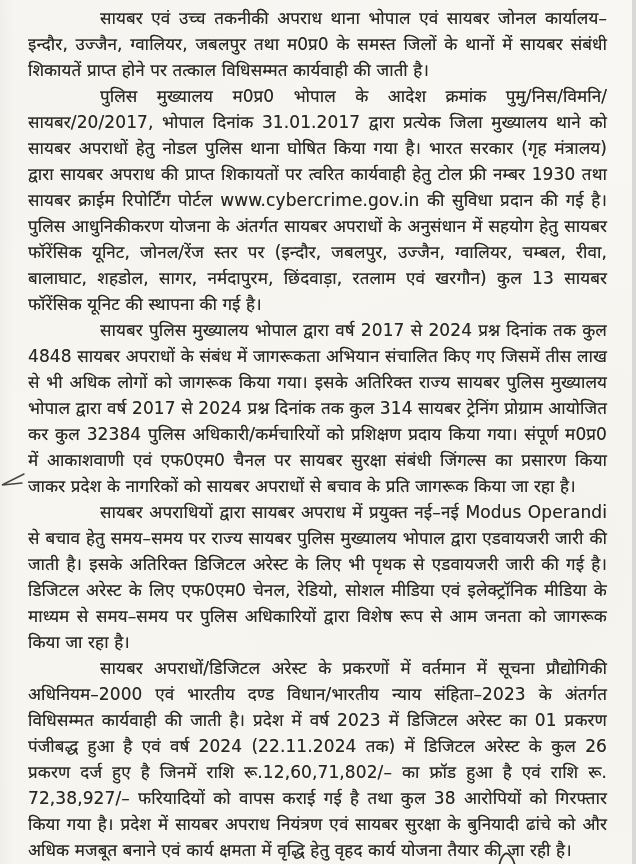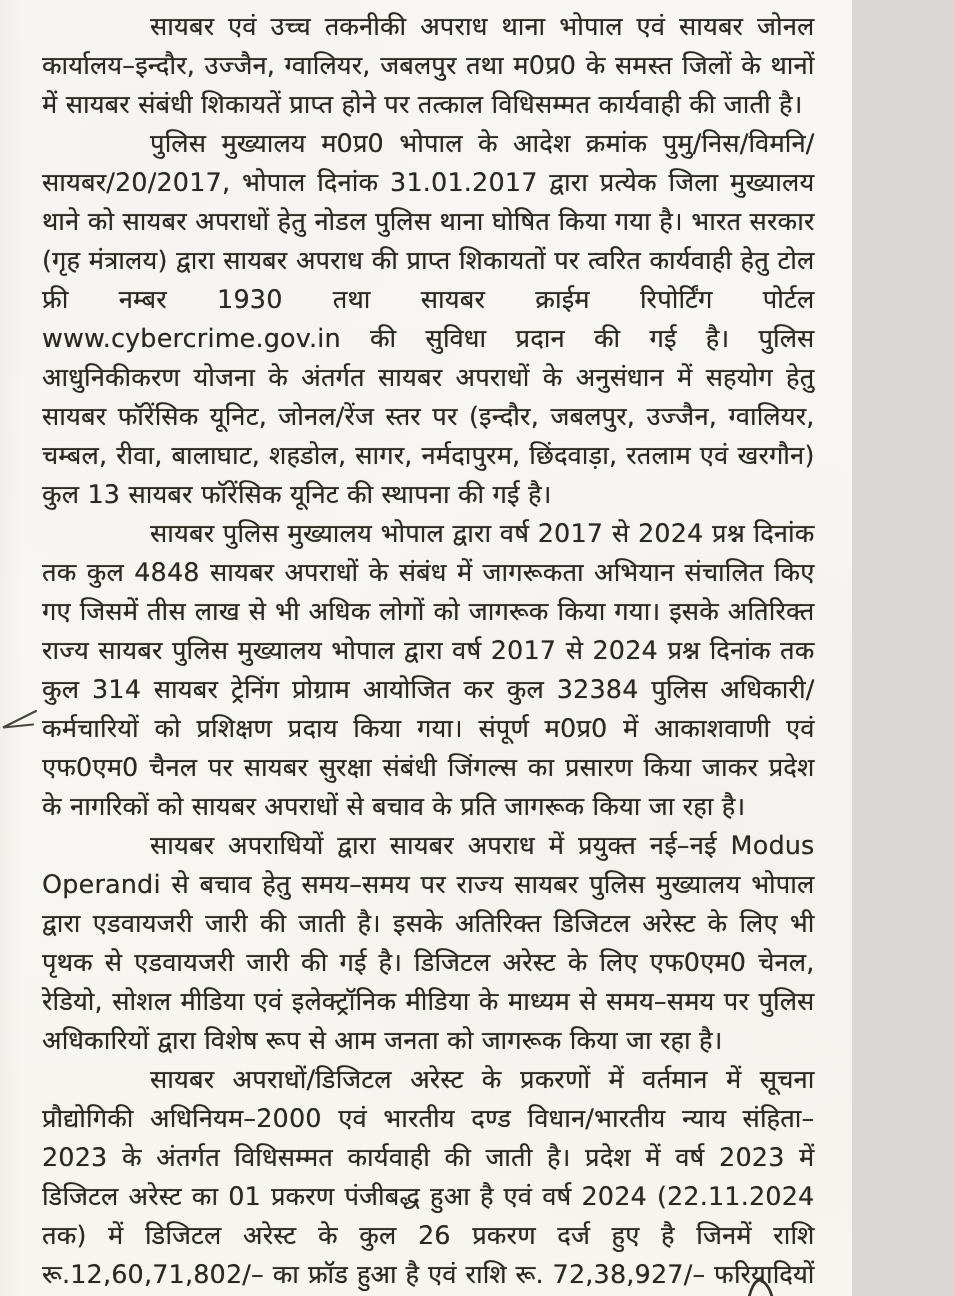--- a/index.html
+++ b/index.html
@@ -3,21 +3,21 @@
 <meta charset="utf-8">
 <style>
   html, body {
     margin: 0;
     padding: 0;
     background: #d9d8d4;
     font-family: "DejaVu Sans", "Liberation Sans", sans-serif;
   }
   .page {
     position: relative;
-    width: 568px;
+    width: 632px;
     height: 864px;
     margin: 0;
     background:
       radial-gradient(circle at 18% 12%, rgba(0,0,0,0.012), transparent 40%),
       radial-gradient(circle at 82% 64%, rgba(0,0,0,0.015), transparent 45%),
       linear-gradient(#f8f7f3, #f6f5f0);
     overflow: hidden;
   }
   .content {
     position: absolute;

